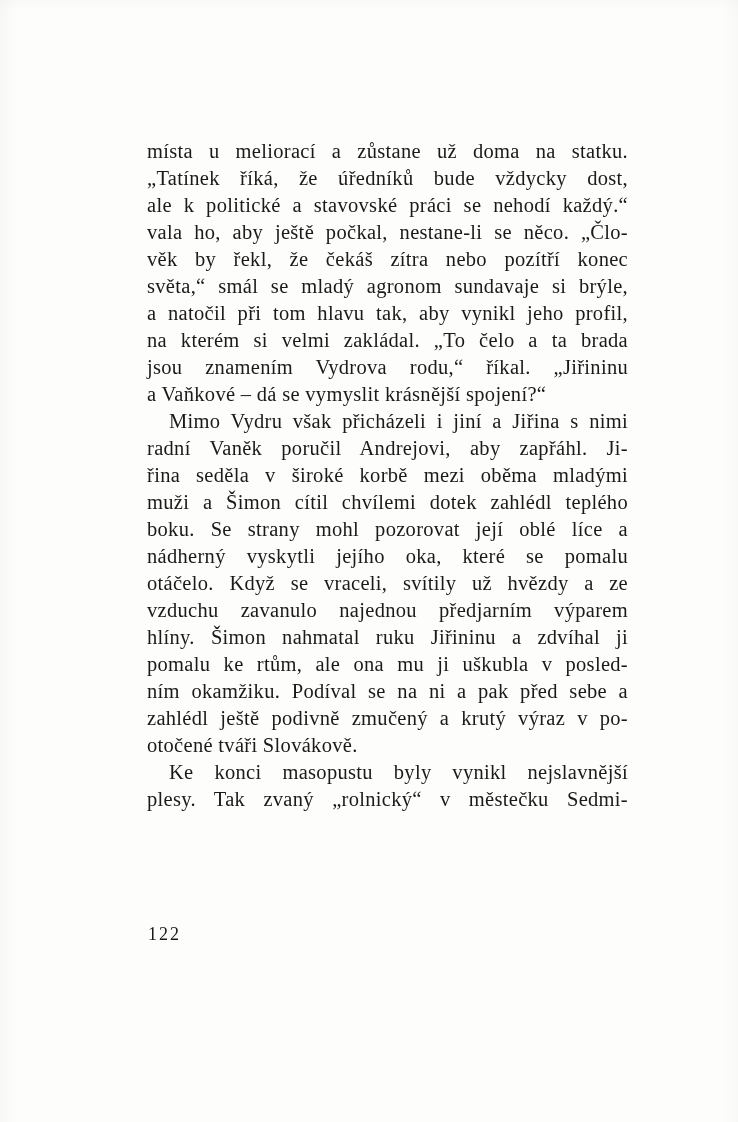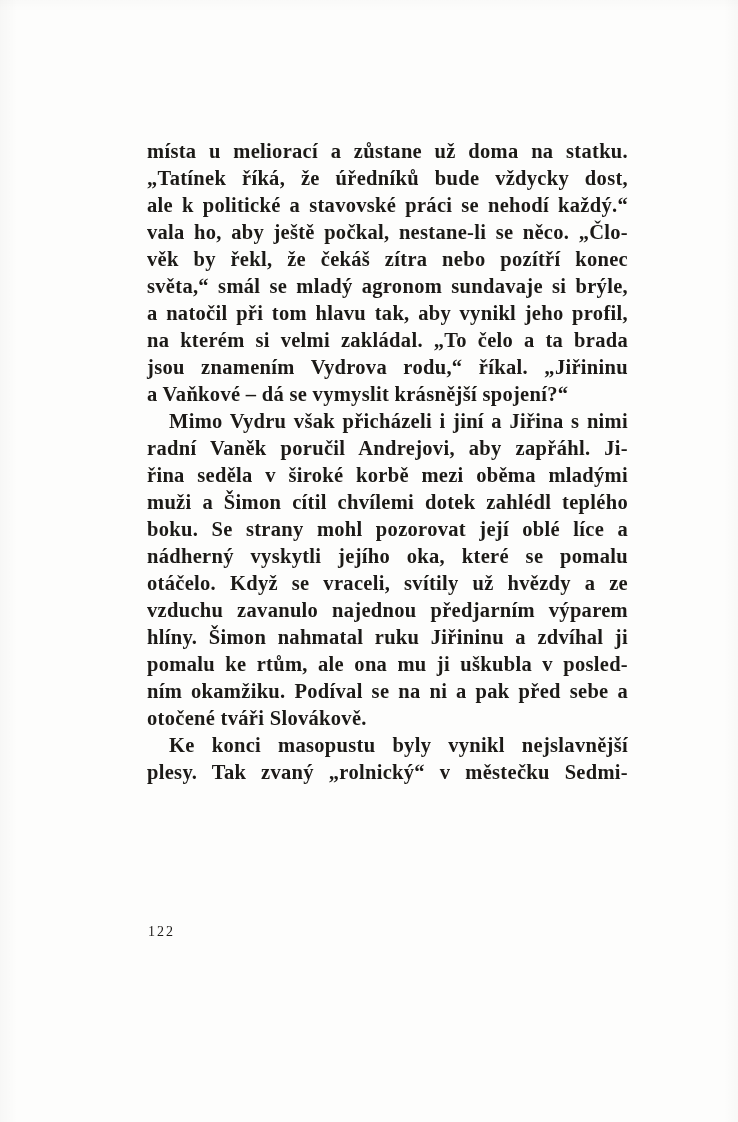--- a/index.html
+++ b/index.html
@@ -39,33 +39,32 @@
   .paragraph {
     margin: 0;
   }
   .line {
     display: block;
     width: 100%;
     text-align: justify;
     text-align-last: justify;
     text-justify: inter-word;
     white-space: normal;
-    font-weight: bold;
   }
   .line.para-end {
     text-align-last: left;
   }
   .line.indent {
     text-indent: 22px;
   }
   .page-number {
     position: absolute;
     left: 148px;
     top: 924px;
-    font-size: 14px;
+    font-size: 18px;
     letter-spacing: 2px;
     color: #1c1a17;
   }
 </style>
 </head>
 <body>
 
 <div class="scan-page">
 
   <div class="text-block">
@@ -88,20 +87,21 @@
       <span class="line">radní Vaněk poručil Andrejovi, aby zapřáhl. Ji-</span>
       <span class="line">řina seděla v široké korbě mezi oběma mladými</span>
       <span class="line">muži a Šimon cítil chvílemi dotek zahlédl teplého</span>
       <span class="line">boku. Se strany mohl pozorovat její oblé líce a</span>
       <span class="line">nádherný vyskytli jejího oka, které se pomalu</span>
       <span class="line">otáčelo. Když se vraceli, svítily už hvězdy a ze</span>
       <span class="line">vzduchu zavanulo najednou předjarním výparem</span>
       <span class="line">hlíny. Šimon nahmatal ruku Jiřininu a zdvíhal ji</span>
       <span class="line">pomalu ke rtům, ale ona mu ji uškubla v posled-</span>
       <span class="line">ním okamžiku. Podíval se na ni a pak před sebe a</span>
+      <span class="line">zahlédl ještě podivně zmučený a krutý výraz v po-</span>
       <span class="line para-end">otočené tváři Slovákově.</span>
     </div>
 
     <div class="paragraph">
       <span class="line indent">Ke konci masopustu byly vynikl nejslavnější</span>
       <span class="line">plesy. Tak zvaný „rolnický“ v městečku Sedmi-</span>
     </div>
 
   </div>
 

